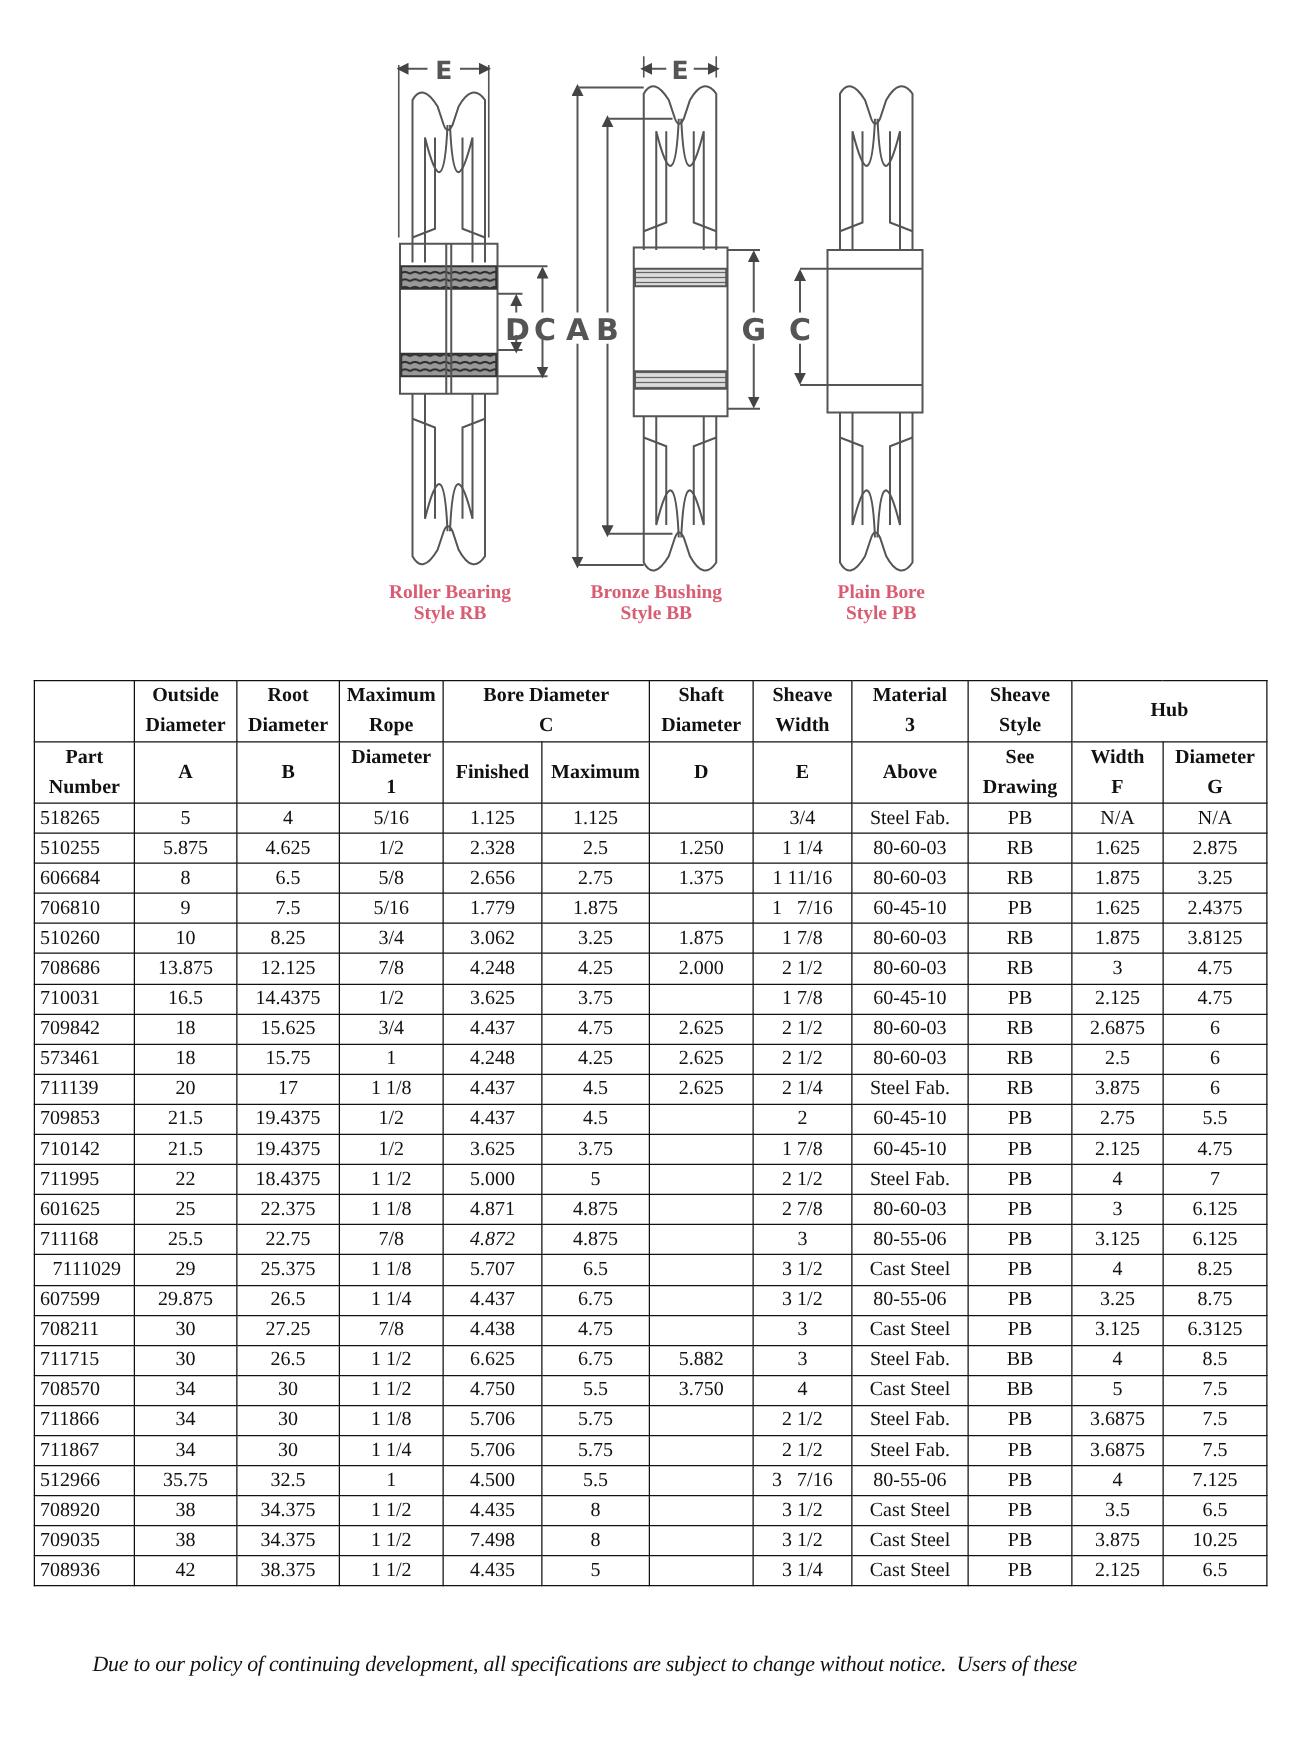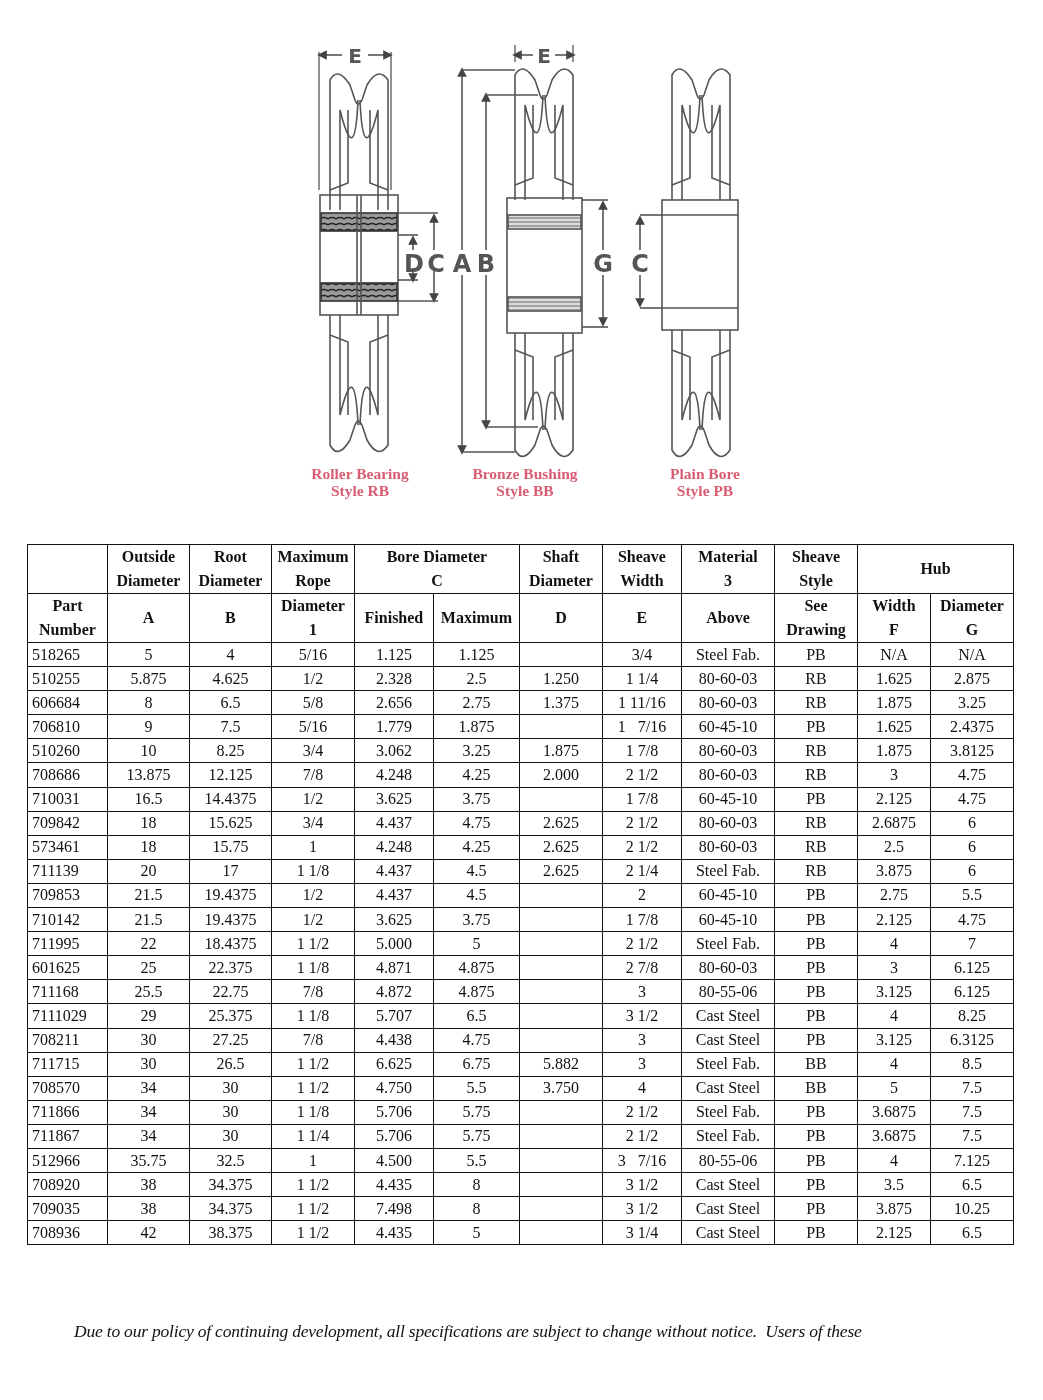--- a/index.html
+++ b/index.html
@@ -378,42 +378,56 @@
         <td style="white-space: pre;">80-60-03</td>
         <td style="white-space: pre;">PB</td>
         <td style="white-space: pre;">3</td>
         <td style="white-space: pre;">6.125</td>
       </tr>
       <tr>
         <td class="pn" style="white-space: pre;">711168</td>
         <td style="white-space: pre;">25.5</td>
         <td style="white-space: pre;">22.75</td>
         <td style="white-space: pre;">7/8</td>
-        <td style="white-space: pre;">4.872</td>
+        <td style="white-space: pre; font-style: italic;">4.872</td>
         <td style="white-space: pre;">4.875</td>
         <td style="white-space: pre;"></td>
         <td style="white-space: pre;">3</td>
         <td style="white-space: pre;">80-55-06</td>
         <td style="white-space: pre;">PB</td>
         <td style="white-space: pre;">3.125</td>
         <td style="white-space: pre;">6.125</td>
       </tr>
       <tr>
-        <td class="pn" style="white-space: pre;">7111029</td>
+        <td class="pn" style="white-space: pre; text-align: center;">7111029</td>
         <td style="white-space: pre;">29</td>
         <td style="white-space: pre;">25.375</td>
         <td style="white-space: pre;">1 1/8</td>
         <td style="white-space: pre;">5.707</td>
         <td style="white-space: pre;">6.5</td>
         <td style="white-space: pre;"></td>
         <td style="white-space: pre;">3 1/2</td>
         <td style="white-space: pre;">Cast Steel</td>
         <td style="white-space: pre;">PB</td>
         <td style="white-space: pre;">4</td>
         <td style="white-space: pre;">8.25</td>
+      </tr>
+      <tr>
+        <td class="pn" style="white-space: pre;">607599</td>
+        <td style="white-space: pre;">29.875</td>
+        <td style="white-space: pre;">26.5</td>
+        <td style="white-space: pre;">1 1/4</td>
+        <td style="white-space: pre;">4.437</td>
+        <td style="white-space: pre;">6.75</td>
+        <td style="white-space: pre;"></td>
+        <td style="white-space: pre;">3 1/2</td>
+        <td style="white-space: pre;">80-55-06</td>
+        <td style="white-space: pre;">PB</td>
+        <td style="white-space: pre;">3.25</td>
+        <td style="white-space: pre;">8.75</td>
       </tr>
       <tr>
         <td class="pn" style="white-space: pre;">708211</td>
         <td style="white-space: pre;">30</td>
         <td style="white-space: pre;">27.25</td>
         <td style="white-space: pre;">7/8</td>
         <td style="white-space: pre;">4.438</td>
         <td style="white-space: pre;">4.75</td>
         <td style="white-space: pre;"></td>
         <td style="white-space: pre;">3</td>

